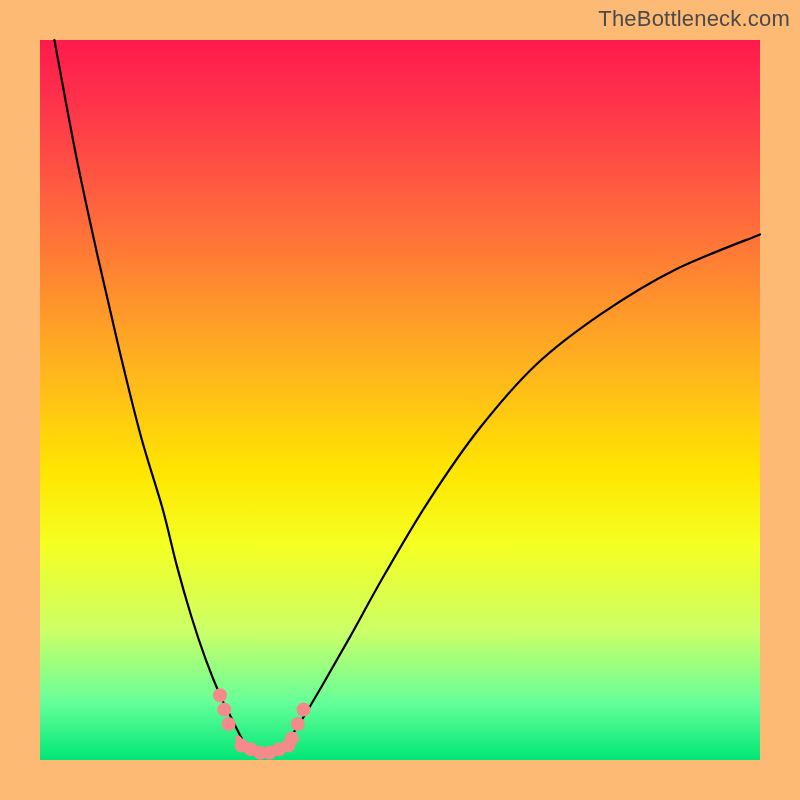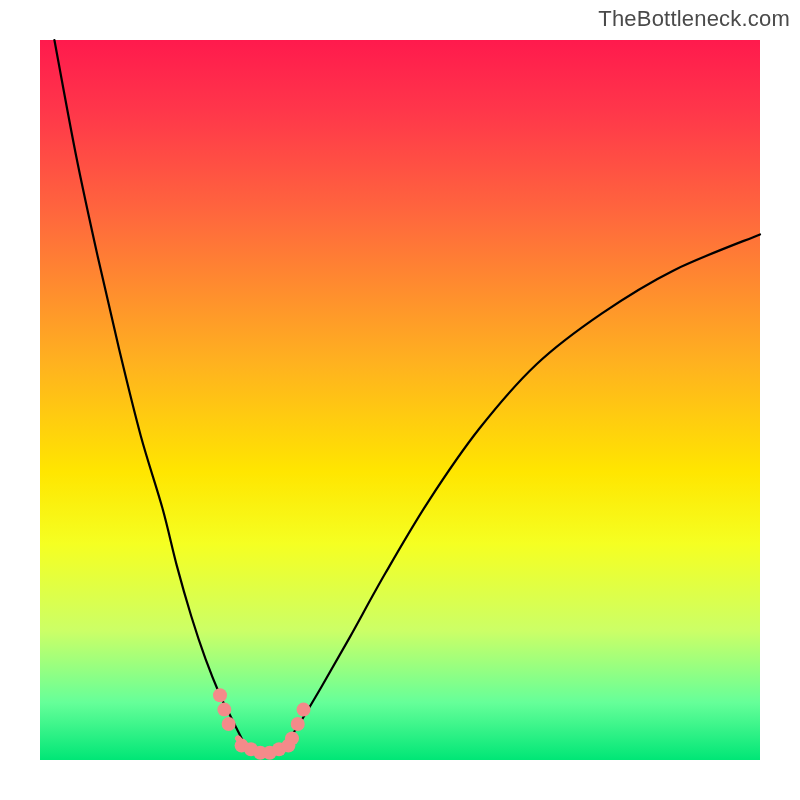--- a/index.html
+++ b/index.html
@@ -10,21 +10,21 @@
     background: #000;
     font-family: Arial, Helvetica, sans-serif;
     overflow: hidden;
   }
   .frame {
     position: absolute;
     left: 0;
     top: 0;
     width: 800px;
     height: 800px;
-    background: #ffffff;
+    background: #fdba74;
   }
   .plot {
     position: absolute;
     left: 40px;
     top: 40px;
     width: 720px;
     height: 720px;
     background: linear-gradient(
       to bottom,
       #ff1a4d 0%,

